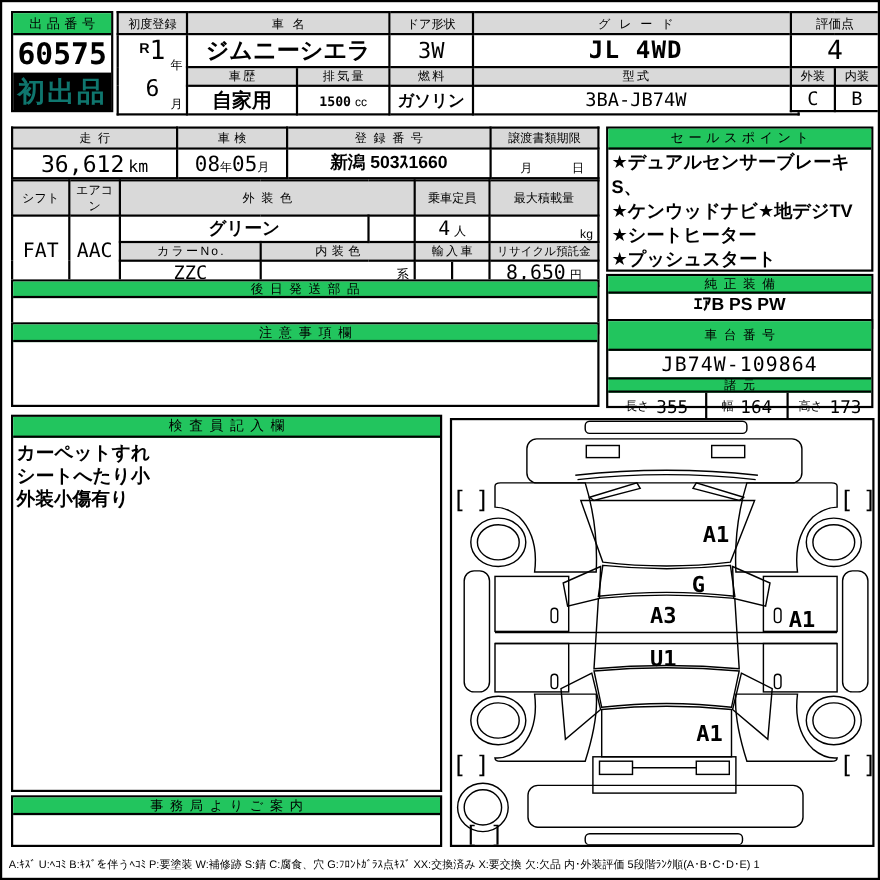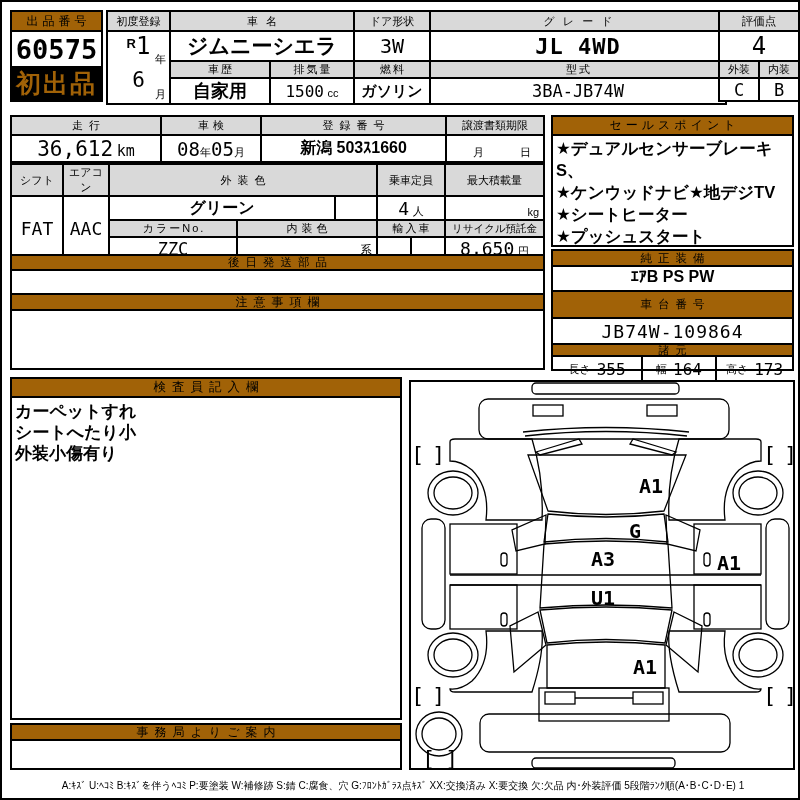--- a/index.html
+++ b/index.html
@@ -1,30 +1,30 @@
 <!DOCTYPE html>
 <html><head>
 <meta charset="utf-8">
 <style>
   html,body{margin:0;padding:0;background:#fff;}
   #sheet{position:relative;width:800px;height:800px;background:#fff;color:#000;
          font-family:"Liberation Sans","DejaVu Sans",sans-serif;border:2px solid #000;box-sizing:border-box;overflow:hidden;}
   .box{position:absolute;border:2px solid #000;background:#fff;box-sizing:border-box;}
-  .hdr{background:#a16207;border-bottom:2px solid #000;display:flex;align-items:center;justify-content:center;
+  .hdr{background:#22c55e;border-bottom:2px solid #000;display:flex;align-items:center;justify-content:center;
        font-size:12px;box-sizing:border-box;}
   .ls2{letter-spacing:2px;padding-left:2px;}
   .ls4{letter-spacing:4px;padding-left:4px;}
   .ls6{letter-spacing:6px;padding-left:6px;}
   .ls8{letter-spacing:8px;padding-left:8px;}
   table{border-collapse:collapse;table-layout:fixed;width:100%;height:100%;}
   td{border:2px solid #000;padding:0;text-align:center;vertical-align:middle;overflow:hidden;font-size:13px;}
   td.h{background:#d9d9d9;font-size:11px;}
   .mono{font-family:"DejaVu Sans Mono",monospace;}
   .b{font-weight:bold;}
-  .badge{background:#000;color:#a16207;font-weight:bold;font-size:25px;letter-spacing:2px;
+  .badge{background:#000;color:#0f766e;font-weight:bold;font-size:25px;letter-spacing:2px;
          display:flex;align-items:center;justify-content:center;}
   .unit{font-size:11px;}
   .bodytxt{padding:1px 3px;text-align:left;}
   .flexcol{display:flex;flex-direction:column;height:100%;}
   .cellrel{position:relative;height:100%;}
   .corner-unit{position:absolute;right:3px;bottom:1px;font-size:11px;}
   svg text{fill:#000;}
 </style>
 </head>
 <body>
@@ -74,21 +74,21 @@
       </tr>
       <tr style="height:16px;">
         <td class="h ls2">車歴</td>
         <td class="h ls2">排気量</td>
         <td class="h ls2">燃料</td>
         <td class="h ls2">型式</td>
       </tr>
       <tr>
         <td class="b" style="font-size:18px;">自家用</td>
         <td>
-          <span class="mono" style="font-size:16px;">1500</span>
+          <span class="mono" style="font-size:12px;font-weight:bold;">1500</span>
           <span class="unit">cc</span>
         </td>
         <td class="b" style="font-size:15px;">ガソリン</td>
         <td class="mono" style="font-size:17px;">3BA-JB74W</td>
       </tr>
     </tbody>
       </table>
   </div>
 
   <div class="box" style="left:716px;top:8px;width:82px;height:92px;border:none;">
@@ -335,15 +335,15 @@
         <text x="649" y="491">A1</text>
         <text x="633" y="536">G</text>
         <text x="601" y="564">A3</text>
         <text x="727" y="568">A1</text>
         <text x="601" y="603">U1</text>
         <text x="643" y="672">A1</text>
       </g>
     </svg>
   </div>
 
-  <div style="position:absolute;left:6px;top:777px;width:790px;font-size:10px;white-space:nowrap;overflow:hidden;text-align:center;">A:ｷｽﾞ U:ﾍｺﾐ B:ｷｽﾞを伴うﾍｺﾐ P:要塗装 W:補修跡 S:錆 C:腐食、穴 G:ﾌﾛﾝﾄｶﾞﾗｽ点ｷｽﾞ XX:交換済み X:要交換 欠:欠品 内･外装評価 5段階ﾗﾝｸ順(A･B･C･D･E) 1</div>
+  <div style="position:absolute;left:6px;top:777px;width:790px;font-size:10px;white-space:nowrap;overflow:hidden;">A:ｷｽﾞ U:ﾍｺﾐ B:ｷｽﾞを伴うﾍｺﾐ P:要塗装 W:補修跡 S:錆 C:腐食、穴 G:ﾌﾛﾝﾄｶﾞﾗｽ点ｷｽﾞ XX:交換済み X:要交換 欠:欠品 内･外装評価 5段階ﾗﾝｸ順(A･B･C･D･E) 1</div>
 
 </div>
 
 </body></html>

